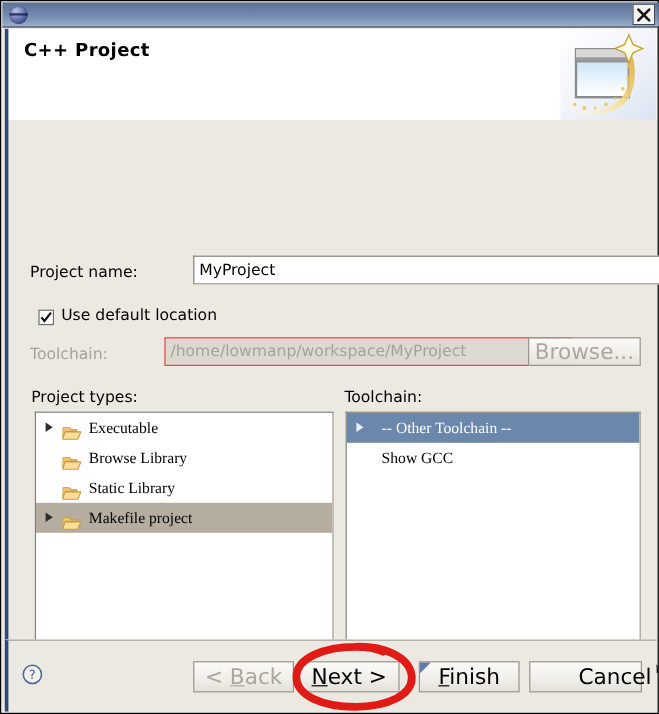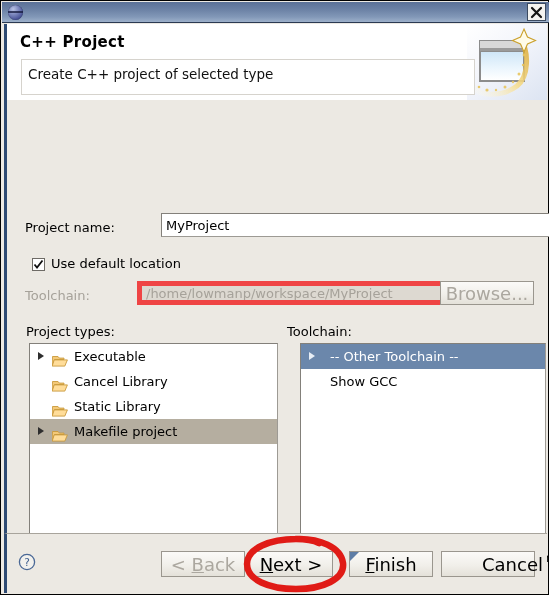--- a/index.html
+++ b/index.html
@@ -131,21 +131,21 @@
     font-family: "DejaVu Sans", "Liberation Sans", sans-serif;
     font-size: 13px;
     padding: 0 4px;
     line-height: 22px;
     color: #000;
     margin-left: 43px;
   }
   .textfield.disabled {
     background: #ddd9d1;
     color: #a6a29a;
-    border: 5px solid #ef4444;
+    border: 1px solid #ef4444;
   }
 
   .btn {
     position: absolute;
     box-sizing: border-box;
     background: linear-gradient(to bottom, #fbfaf8 0%, #f1efea 55%, #e4e1d9 100%);
     border: 1px solid #9a968e;
     font-family: "DejaVu Sans", "Liberation Sans", sans-serif;
     font-size: 18px;
     color: #000;
@@ -175,20 +175,21 @@
 
   
   .listbox {
     position: absolute;
     box-sizing: border-box;
     background: #ffffff;
     border: 1px solid #9d9a94;
     border-top-color: #83807a;
     border-left-color: #83807a;
     overflow: hidden;
+    font-family: Liberation Serif, serif;
   }
   .list-item {
     position: relative;
     height: 25px;
     line-height: 25px;
     font-size: 13px;
     white-space: nowrap;
     cursor: default;
   }
   .list-item.sel-gray { background: #b5aea0; padding-left: 23px; }
@@ -282,23 +283,20 @@
             <circle cx="38" cy="63" r="1.5"></circle>
           <circle cx="46" cy="58" r="1.2"></circle>
             <circle cx="52" cy="50" r="1.5"></circle>
           <circle cx="56" cy="41" r="1.2"></circle>
             <circle cx="57" cy="31" r="1.4"></circle>
         </g>
         <path d="M57 5 L60.5 13 L68.5 16.5 L60.5 20 L57 28 L53.5 20 L45.5 16.5 L53.5 13 Z" fill="#fffbe8" stroke="#caa02c" stroke-width="1.1"></path>
       </svg>
     </div>
     <div class="header-title">C++ Project</div>
-    <div class="header-desc-box">
-      <div class="header-desc">Create C++ project of selected type</div>
-    </div>
   </div>
 
   <div class="content">
 
     <div class="row-label" style="left:18px; top:120px;">Project name:</div>
     <input class="textfield" style="left: 111px; top: 113px; width: 416px; height: 24px;" value="MyProject">
 
     <div class="checkbox-wrap" style="left:25px; top:158px;">
       <span class="cbox">
         <svg width="11" height="11" viewBox="0 0 11 11">
@@ -326,21 +324,21 @@
         <span class="li-text">Executable</span>
       </div>
 
       <div class="list-item">
         <span class="li-folder">
           <svg width="16" height="13" viewBox="0 0 16 13">
               <path d="M0.5 2.5 h5.5 l1.4 1.6 h4.6 v1.4 h-9.4 l-2.1 5.6 h-0.5 z" fill="#f4c978" stroke="#c99a3c" stroke-width="0.9" stroke-linejoin="round"></path>
               <path d="M2.2 5.9 h13.2 l-2.6 6.2 h-12.6 z" fill="#ffdd9a" stroke="#c99a3c" stroke-width="0.9" stroke-linejoin="round"></path>
             </svg>
         </span>
-        <span class="li-text">Cancel Library</span>
+        <span class="li-text">Browse Library</span>
       </div>
 
       <div class="list-item">
         <span class="li-folder">
           <svg width="16" height="13" viewBox="0 0 16 13">
               <path d="M0.5 2.5 h5.5 l1.4 1.6 h4.6 v1.4 h-9.4 l-2.1 5.6 h-0.5 z" fill="#f4c978" stroke="#c99a3c" stroke-width="0.9" stroke-linejoin="round"></path>
               <path d="M2.2 5.9 h13.2 l-2.6 6.2 h-12.6 z" fill="#ffdd9a" stroke="#c99a3c" stroke-width="0.9" stroke-linejoin="round"></path>
             </svg>
         </span>
         <span class="li-text">Static Library</span>
@@ -352,21 +350,21 @@
           <svg width="16" height="13" viewBox="0 0 16 13">
               <path d="M0.5 2.5 h5.5 l1.4 1.6 h4.6 v1.4 h-9.4 l-2.1 5.6 h-0.5 z" fill="#f4c978" stroke="#c99a3c" stroke-width="0.9" stroke-linejoin="round"></path>
               <path d="M2.2 5.9 h13.2 l-2.6 6.2 h-12.6 z" fill="#ffdd9a" stroke="#c99a3c" stroke-width="0.9" stroke-linejoin="round"></path>
             </svg>
         </span>
         <span class="li-text">Makefile project</span>
       </div>
     </div>
 
     <div class="row-label" style="left:280px; top:224px;">Toolchain:</div>
-    <div class="listbox" style="left:281px; top:243px; width:246px; height:200px;margin-left:12px;">
+    <div class="listbox" style="left:281px; top:243px; width:246px; height:200px;">
 
       <div class="list-item sel-blue">
         <span class="li-arrow white"></span>
         <span class="li-text plain" style="left:29px;">-- Other Toolchain --</span>
       </div>
 
       <div class="list-item">
         <span class="li-text plain" style="left:29px;">Show GCC</span>
       </div>
     </div>

